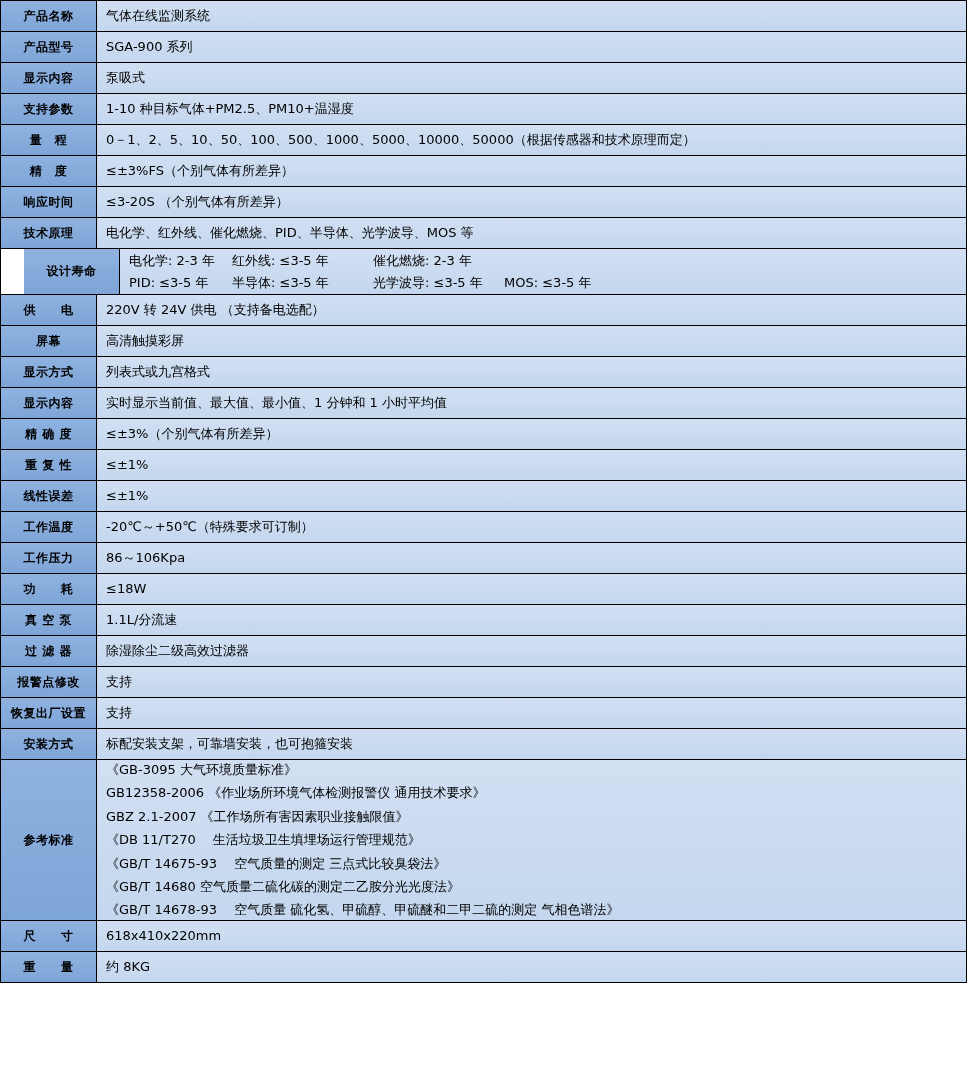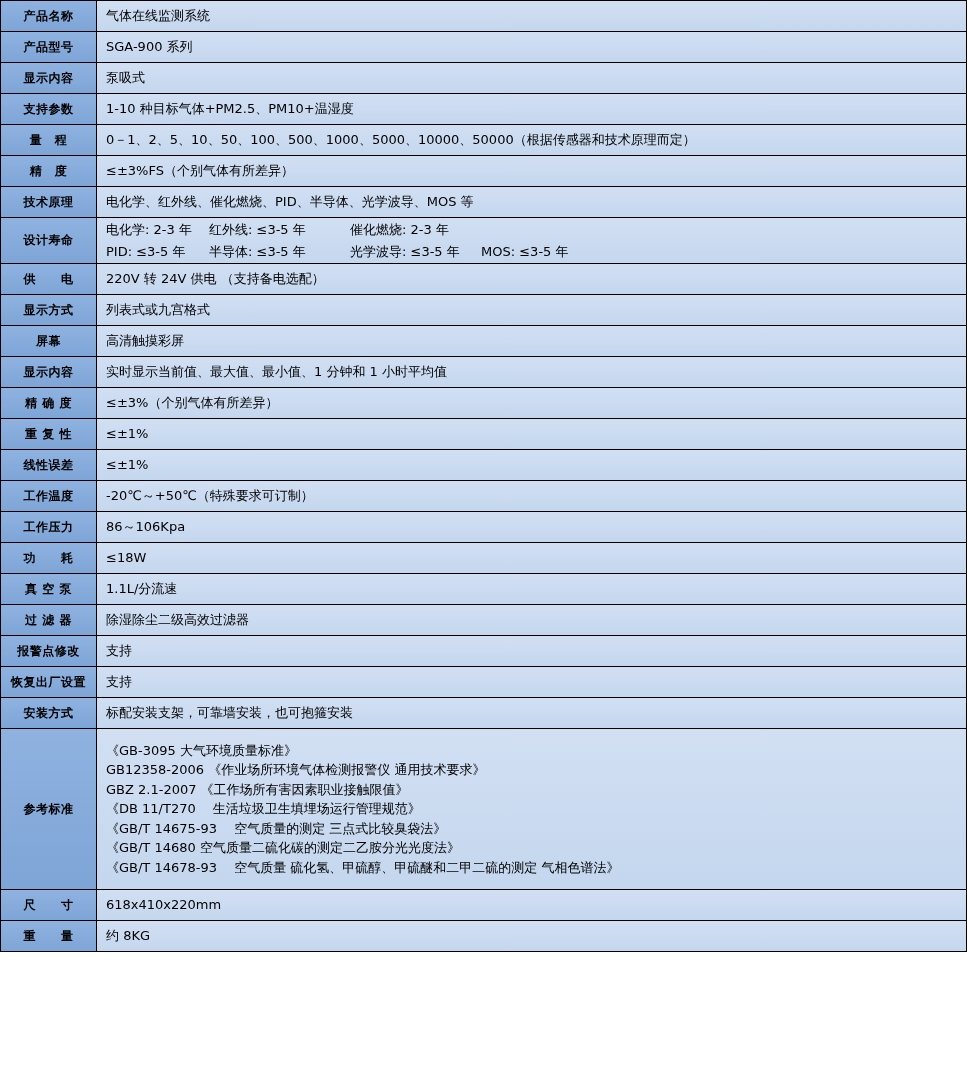--- a/index.html
+++ b/index.html
@@ -10,21 +10,21 @@
     border-top:1px solid #000;
     border-left:1px solid #000;
     border-right:1px solid #000;
   }
   .row{
     display:flex;
     box-sizing:border-box;
     height:31px;
     border-bottom:1px solid #000;
   }
-  .row.h-design{height:46px;}
+  .row.h-design{height:46px;padding-left:23px;}
   .row.h-signal{height:40px;}
   .row.h-ref{height:161px;}
   .lbl{
     width:96px;
     box-sizing:border-box;
     flex:0 0 96px;
     background:linear-gradient(180deg,#8fb2e0 0%,#7ea5d7 100%);
     border-right:1px solid #000;
     display:flex;
     align-items:center;
@@ -42,21 +42,21 @@
     display:flex;
     flex-direction:column;
     justify-content:center;
     padding:0 9px;
     font-size:13px;
     line-height:18px;
     white-space:pre;
     overflow:hidden;
   }
   .val .line{white-space:pre;}
-  .h-ref .val{line-height:19.5px;}
+  .h-ref .val{line-height:19.5px;justify-content:space-between;}
   .ls-line{display:flex;white-space:pre;line-height:22px;}
   .ls-line .c1{flex:0 0 103px;}
   .ls-line .c2{flex:0 0 141px;}
   .ls-line .c3{flex:0 0 131px;}
   .ls-line .c4{flex:1;}
 </style>
 </head>
 <body>
 
 <div class="spec-table">
@@ -85,20 +85,24 @@
     <div class="lbl">量　程</div>
     <div class="val">0－1、2、5、10、50、100、500、1000、5000、10000、50000（根据传感器和技术原理而定）</div>
   </div>
 
 
   <div class="row">
     <div class="lbl">精　度</div>
     <div class="val">≤±3%FS（个别气体有所差异）</div>
   </div>
 
+  <div class="row">
+    <div class="lbl">响应时间</div>
+    <div class="val">≤3-20S （个别气体有所差异）</div>
+  </div>
 
   <div class="row">
     <div class="lbl">技术原理</div>
     <div class="val">电化学、红外线、催化燃烧、PID、半导体、光学波导、MOS 等</div>
   </div>
 
   <div class="row h-design">
     <div class="lbl">设计寿命</div>
     <div class="val">
       <div class="ls-line">
@@ -115,27 +119,27 @@
     </div>
   </div>
 
   <div class="row">
     <div class="lbl">供　　电</div>
     <div class="val">220V 转 24V 供电 （支持备电选配）</div>
   </div>
 
 
   <div class="row">
+    <div class="lbl">屏幕</div>
+    <div class="val">高清触摸彩屏</div>
+  </div>
+
+  <div class="row">
     <div class="lbl">显示方式</div>
     <div class="val">列表式或九宫格式</div>
-  </div>
-
-  <div class="row">
-    <div class="lbl">屏幕</div>
-    <div class="val">高清触摸彩屏</div>
   </div>
 
   <div class="row">
     <div class="lbl">显示内容</div>
     <div class="val">实时显示当前值、最大值、最小值、1 分钟和 1 小时平均值</div>
   </div>
 
   <div class="row">
     <div class="lbl">精 确 度</div>
     <div class="val">≤±3%（个别气体有所差异）</div>

